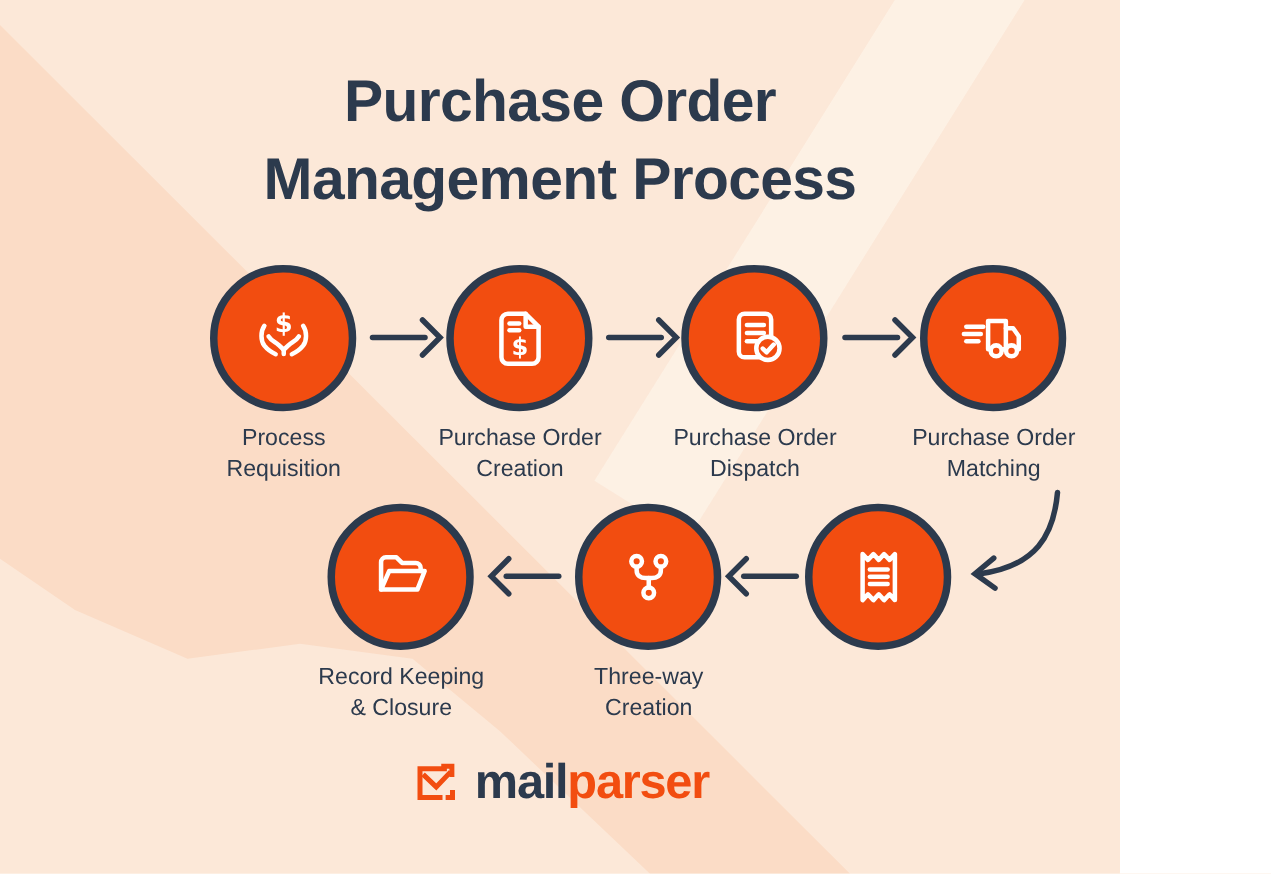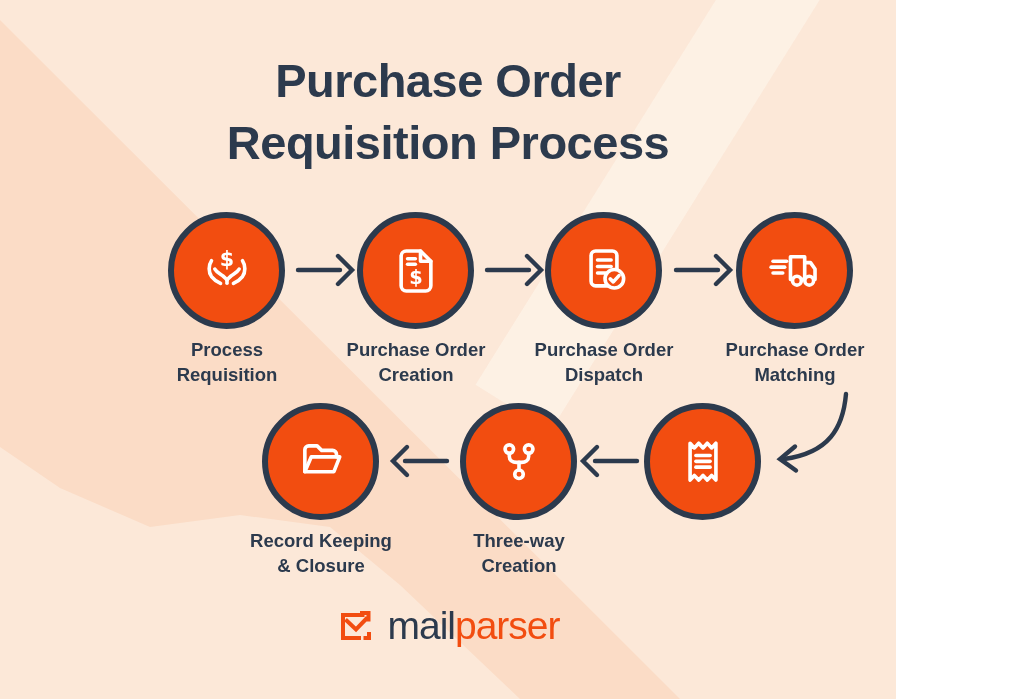--- a/index.html
+++ b/index.html
@@ -41,44 +41,44 @@
     width:105px;height:105px;box-sizing:content-box;
     border:6.5px solid var(--navy,#2C3A4D);border-radius:50%;
     background:var(--accent-orange,#F24D10);
     display:flex;align-items:center;justify-content:center;
   }
   .icon{display:block;}
   .fill-orange{fill:var(--accent-orange,#F24D10);}
   .step-label{
     position:absolute;top:126px;left:50%;transform:translateX(-50%);
     width:230px;text-align:center;
-    color:var(--navy,#2C3A4D);font-size:18.5px;font-weight:700;line-height:1.34;
+    color:var(--navy,#2C3A4D);font-size:18.5px;font-weight:400;line-height:1.34;
   }
   .step-label span{display:block;}
   .logo{
     position:absolute;top:600px;left:0;width:100%;height:50px;
     display:flex;align-items:center;justify-content:center;gap:11px;
   }
   .logo-svg{display:block;}
-  .logo-text{font-size:39px;font-weight:400;letter-spacing:-1px;line-height:1;text-align:center;}
+  .logo-text{font-size:39px;font-weight:700;letter-spacing:-1px;line-height:1;text-align:center;}
   .logo-mail{color:var(--navy,#2C3A4D);}
   .logo-parser{color:var(--accent-orange,#F24D10);}
 </style>
 </head>
 <body>
 
 <div class="canvas">
 
   <div class="bg-shape bg-band"></div>
   <div class="bg-shape bg-streak"></div>
   <div class="bg-shape bg-corner"></div>
 
   <h1 class="title">
     <span class="title-line">Purchase Order</span>
-    <span class="title-line">Requisition Process</span>
+    <span class="title-line">Management Process</span>
   </h1>
 
   <svg class="arrows" width="1024" height="699" viewBox="0 0 1024 699">
     <g>
       <path d="M298 270 H340"></path>
         <polyline points="338,256 352,270 338,284"></polyline>
     </g>
     <g>
       <path d="M487 270 H529"></path>
         <polyline points="527,256 541,270 527,284"></polyline>

